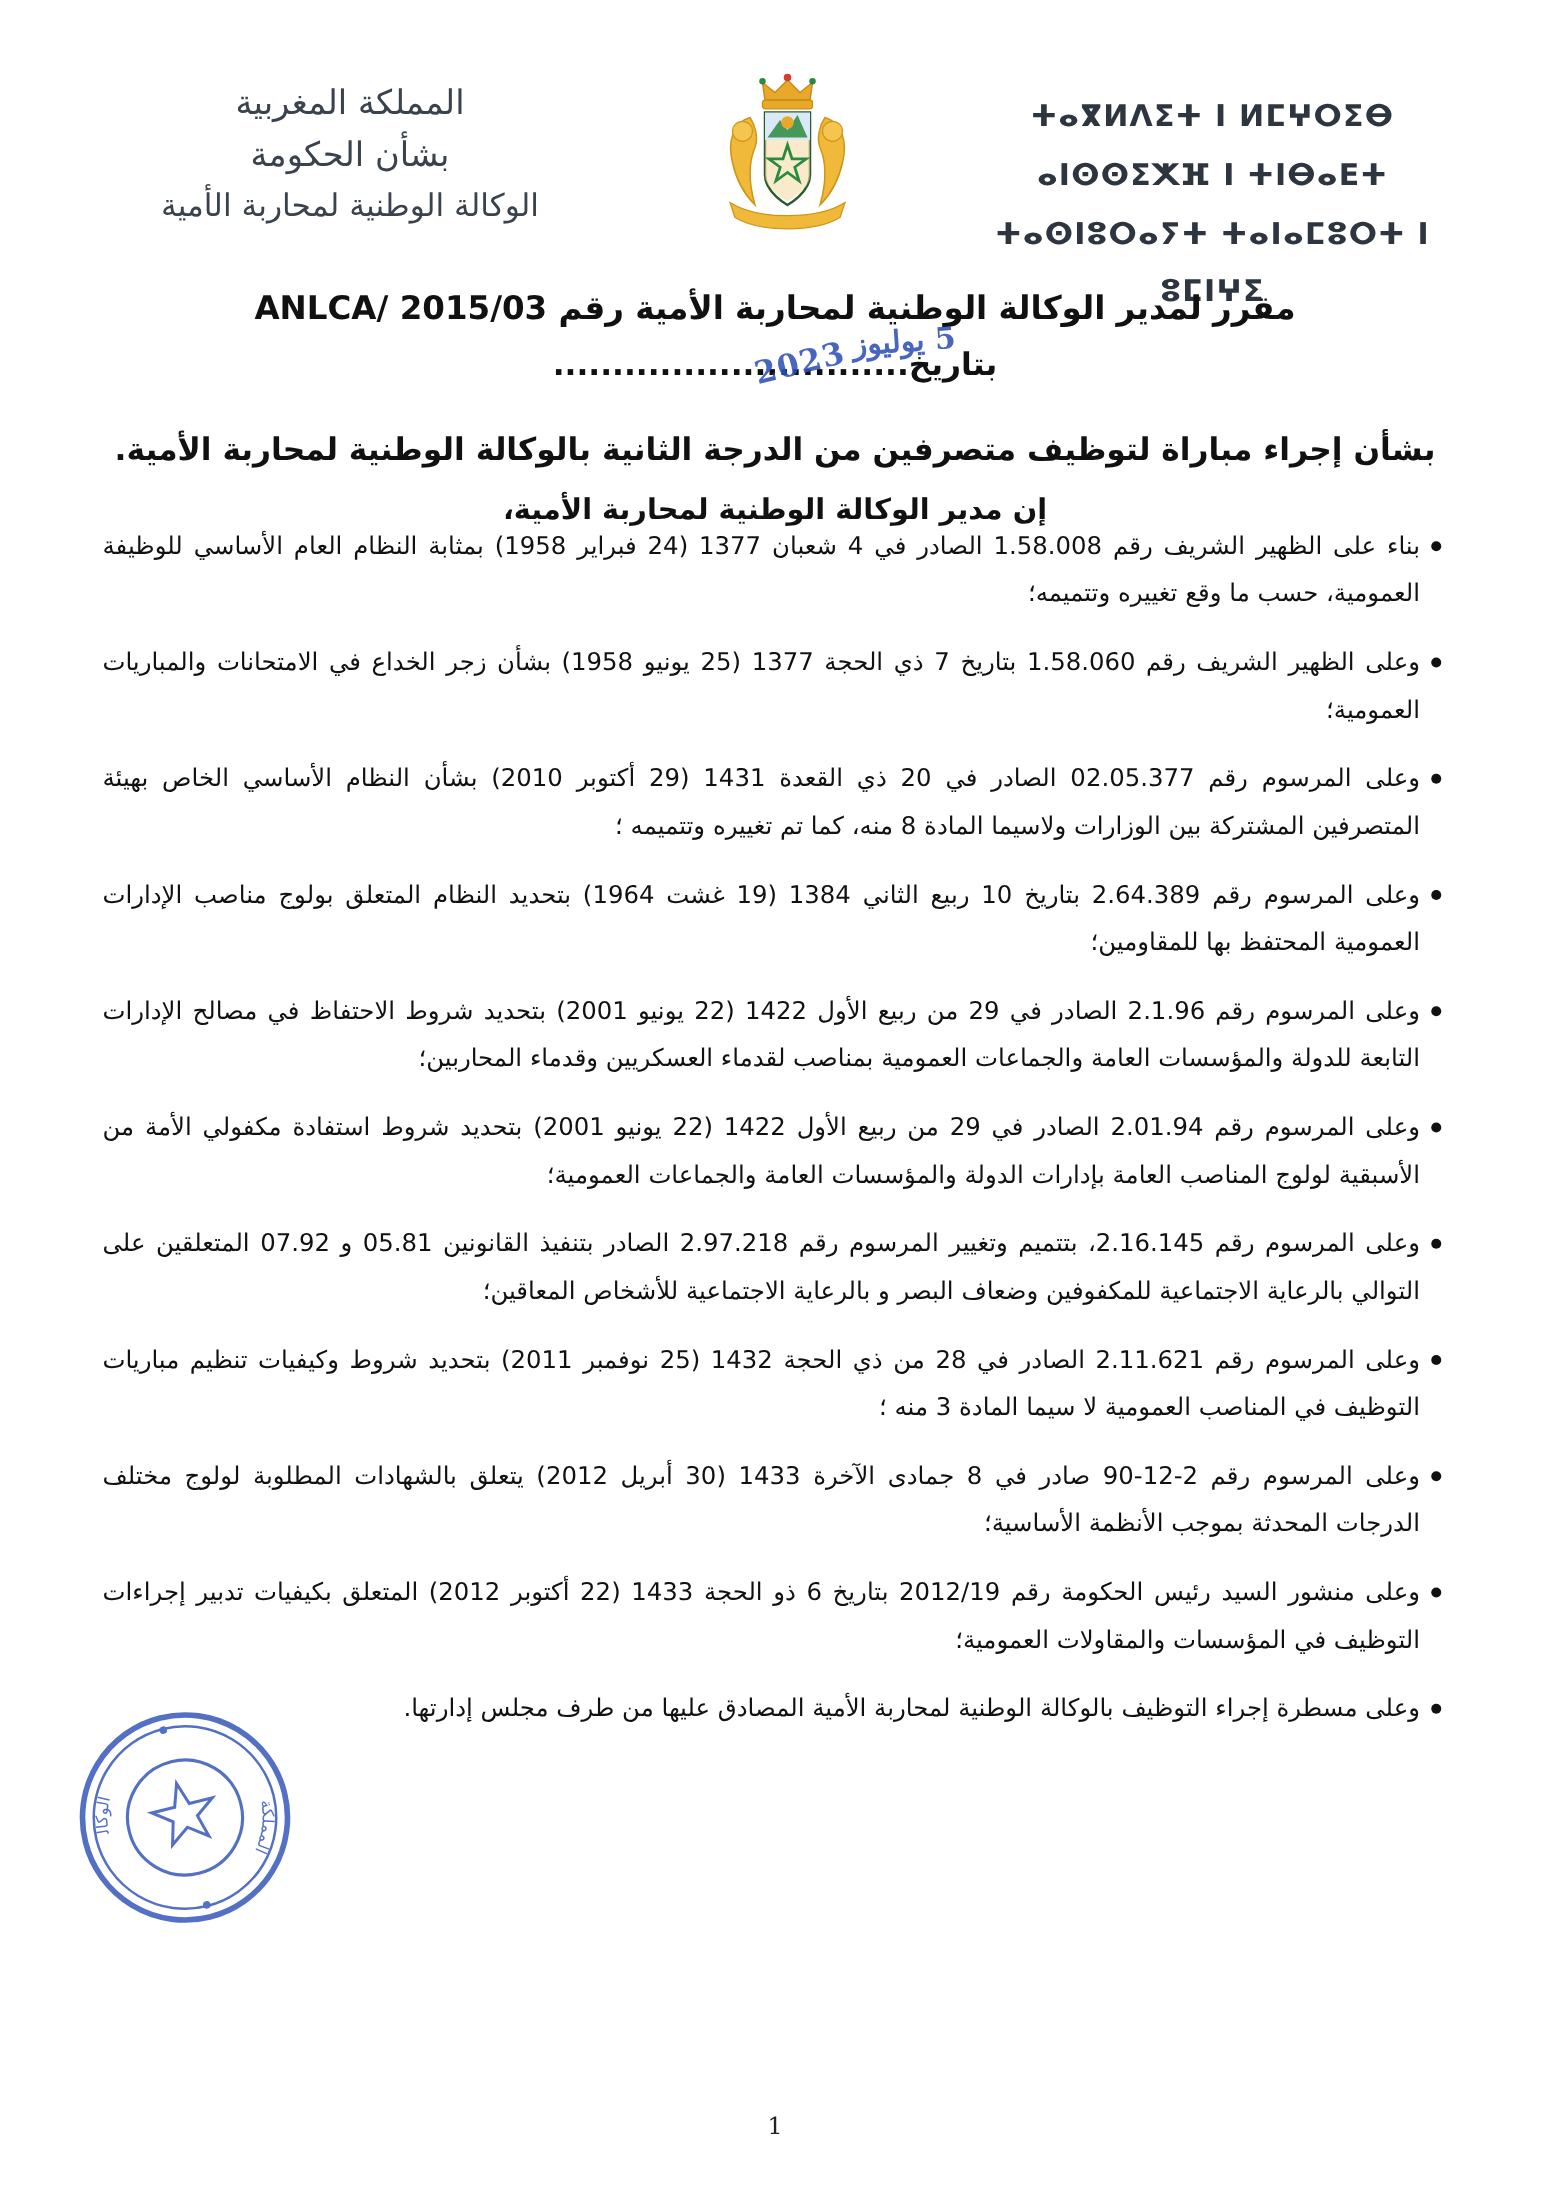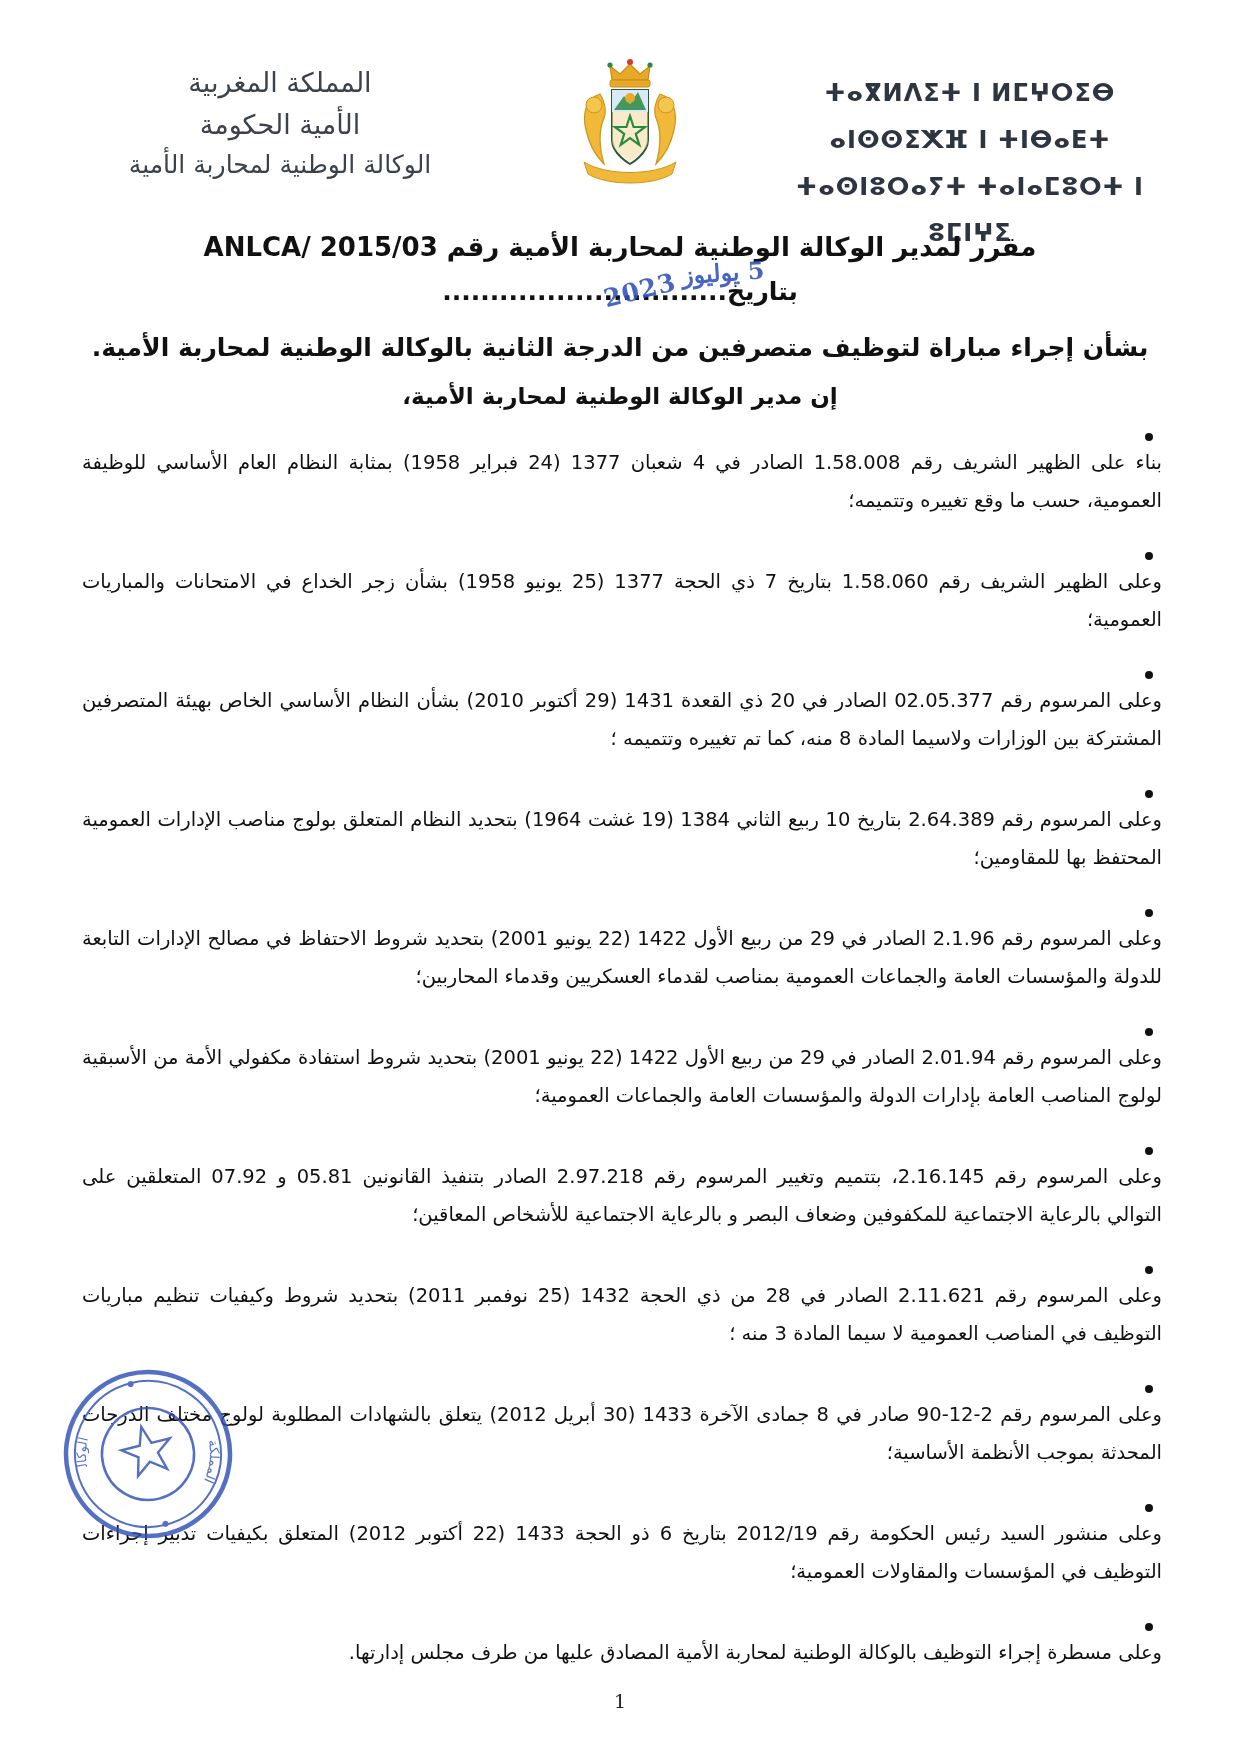--- a/index.html
+++ b/index.html
@@ -111,21 +111,21 @@
     opacity: .88;
   }
   .handwritten .hw-year {
     display: inline-block;
     transform: rotate(-10deg) translateY(12px);
     font-size: 25px;
     letter-spacing: 1px;
   }
 
   .subject-line {
-    margin-top: 8px;
+    margin-top: 20px;
     font-family: "DejaVu Sans", sans-serif;
     font-size: 25px;
     font-weight: bold;
     color: #111;
     line-height: 1.5;
     direction: rtl;
   }
   .preamble {
     margin-top: 16px;
     font-family: "DejaVu Sans", sans-serif;
@@ -139,21 +139,21 @@
   
   .clauses {
     position: absolute;
     top: 418px;
     right: 78px;
     left: 78px;
     direction: rtl;
   }
   .clause {
     display: flex;
-    flex-direction: column;
+    flex-direction: row;
     align-items: flex-start;
     margin-bottom: 17px;
   }
   .bullet {
     flex: 0 0 auto;
     width: 26px;
     padding-top: 11px;
     text-align: center;
     font-size: 15px;
     color: #111;
@@ -238,21 +238,21 @@
         <circle cx="70" cy="40" r="5" fill="#e8a92b"></circle>
 
         <path d="M70 58 L73.6 69 L85 69 L75.8 75.8 L79.3 86.8 L70 80 L60.7 86.8 L64.2 75.8 L55 69 L66.4 69 Z" fill="none" stroke="#2a8a3e" stroke-width="2.2"></path>
 
         <path d="M24 104 C46 118 94 118 116 104 L112 116 C92 128 48 128 28 116 Z" fill="#f0b93a" stroke="#cf9518" stroke-width="1"></path>
       </svg>
     </div>
 
     <div class="header-arabic">
       <div class="l1">المملكة المغربية</div>
-      <div class="l2">الأمية الحكومة</div>
+      <div class="l2">بشأن الحكومة</div>
       <div class="l3">الوكالة الوطنية لمحاربة الأمية</div>
     </div>
   </div>
 
   <div class="title-block">
 
     <div class="doc-title">مقرر لمدير الوكالة الوطنية لمحاربة الأمية رقم ANLCA/ 2015/03</div>
 
     <div class="date-line">
       <span>بتاريخ</span><span class="dots">..............................</span>

